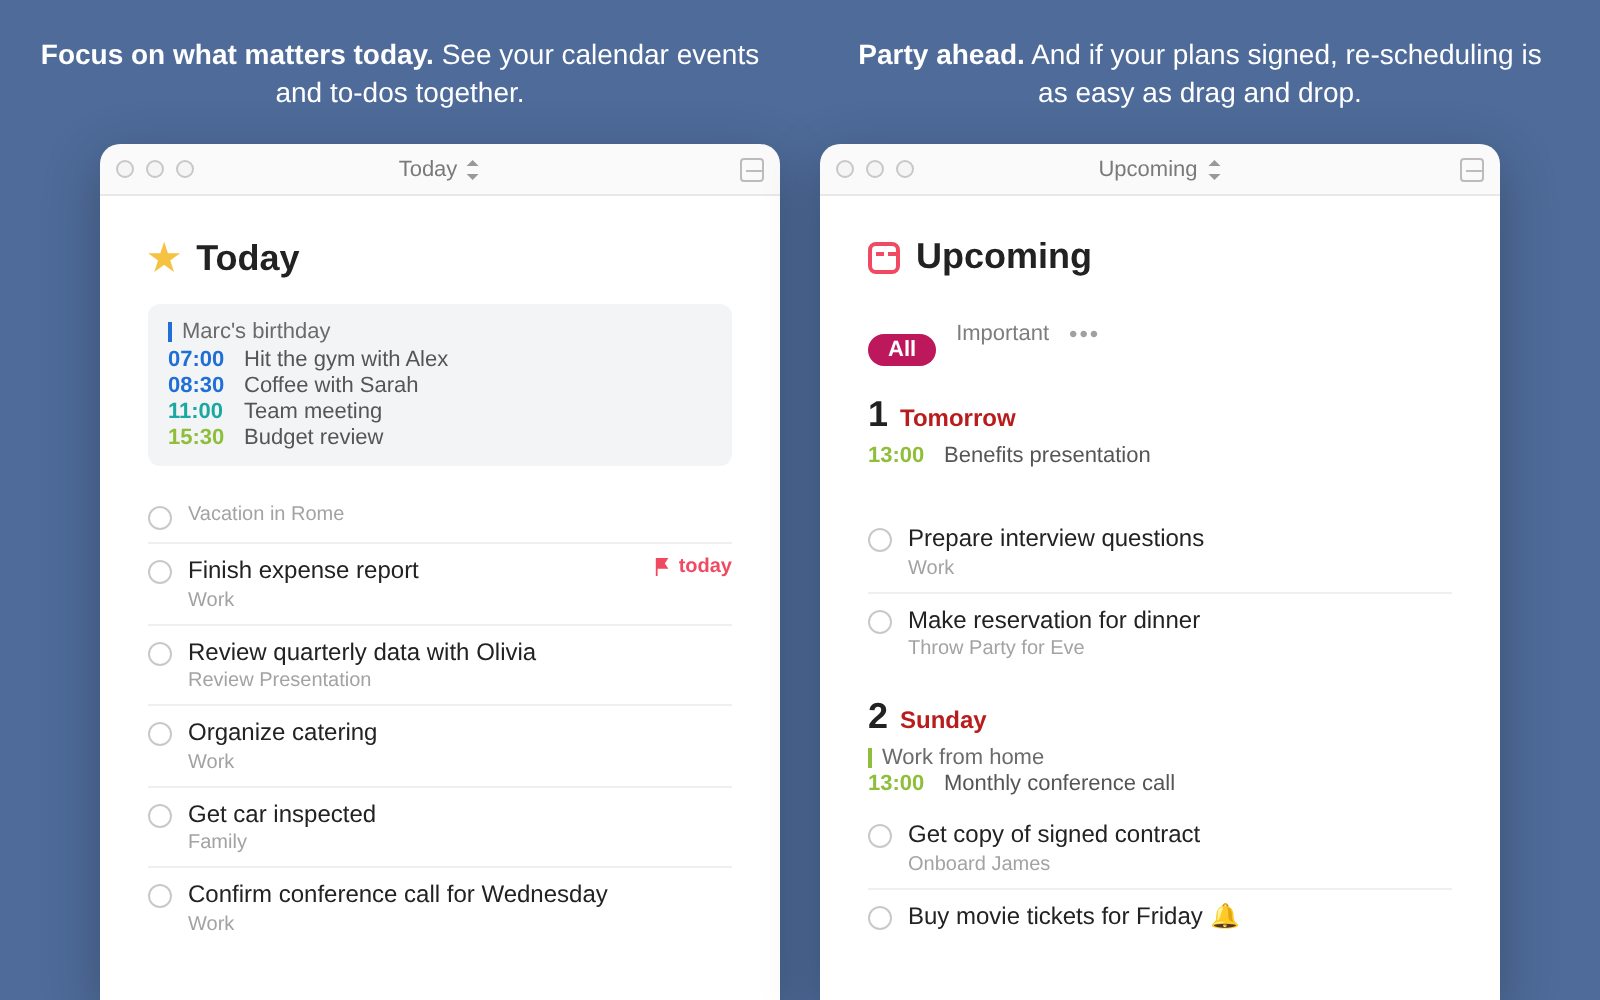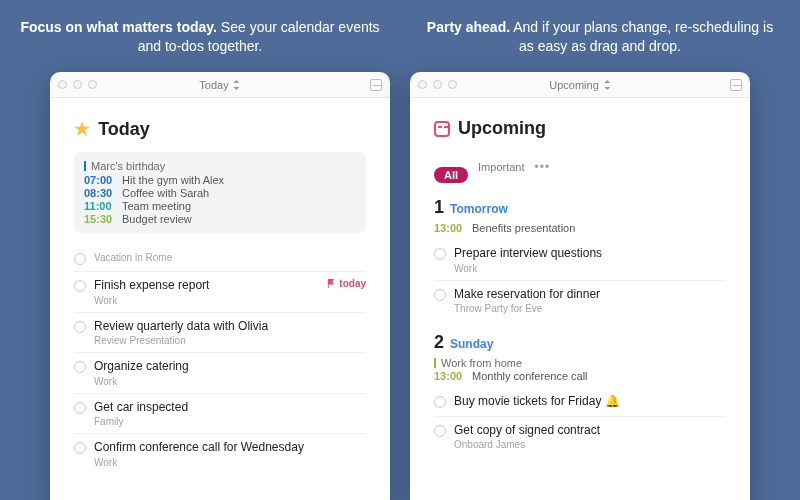--- a/index.html
+++ b/index.html
@@ -164,21 +164,21 @@
     font-weight:600;
     padding:2px 10px;
     border-radius:10px;
     margin-top:16px;
   }
   .filter-plain { font-size:11px; color:#7d7d7d; }
   .filter-dots { color:#a0a0a0; font-size:12px; letter-spacing:1px; }
 
   .day-header { display:flex; align-items:baseline; gap:6px; margin-top:4px; margin-bottom:4px;}
   .day-num { font-size:18px; font-weight:700; color:#222; }
-  .day-name { font-size:12px; font-weight:600; color:#3b82f6; }
+  .day-name { font-size:12px; font-weight:600; color:#b91c1c; }
 
   .evt-line { font-size:11px; display:flex; gap:6px; color:#555; margin-top:1px;}
   .evt-line .time { font-weight:600; min-width:32px; }
 
   .day-section { margin-bottom:12px; }
   .wfh-bar {
     display:flex; align-items:center; gap:5px; color:#6b6b6b; font-size:11px; margin-top:4px;
   }
   .wfh-bar .bar { width:2px; height:10px; background:#8fbf3a; }
 
@@ -196,21 +196,21 @@
     top:5px; left:2px;
   }
 </style>
 </head>
 <body>
 
 <div class="promo-text promo-left">
   <b>Focus on what matters today.</b> <span>See your calendar events and to-dos together.</span>
 </div>
 <div class="promo-text promo-right">
-  <b>Party ahead.</b> <span>And if your plans change, re-scheduling is as easy as drag and drop.</span>
+  <b>Party ahead.</b> <span>And if your plans signed, re-scheduling is as easy as drag and drop.</span>
 </div>
 
 <div class="window window-left">
   <div class="titlebar">
     <div class="traffic">
       <span class="dot"></span>
       <span class="dot"></span>
       <span class="dot"></span>
     </div>
     <div class="titlebar-center">
@@ -332,21 +332,21 @@
     <div id="upcoming-days">
         <div class="day-section">
           <div class="day-header">
             <span class="day-num">1</span>
             <span class="day-name">Tomorrow</span>
           </div>
           <div class="evt-line">
             <span class="time t-lime">13:00</span>
             <span>Benefits presentation</span>
           </div>
-          <div class="todo-list" style="margin-top:6px">
+          <div class="todo-list" style="margin-top:22px">
             <div class="todo-item">
               <span class="chk"></span>
               <div>
                 <div class="todo-title">Prepare interview questions</div>
                 <div class="todo-sub">Work</div>
               </div>
             </div>
             <div class="todo-item">
               <span class="chk"></span>
               <div>
@@ -363,27 +363,27 @@
           </div>
           <div class="wfh-bar"><span class="bar"></span>Work from home</div>
           <div class="evt-line">
             <span class="time t-lime">13:00</span>
             <span>Monthly conference call</span>
           </div>
           <div class="todo-list" style="margin-top:6px">
             <div class="todo-item">
               <span class="chk"></span>
               <div>
-                <div class="todo-title">Buy movie tickets for Friday<span class="bell">🔔</span></div>
+                <div class="todo-title">Get copy of signed contract</div>
+                <div class="todo-sub">Onboard James</div>
               </div>
             </div>
             <div class="todo-item">
               <span class="chk"></span>
               <div>
-                <div class="todo-title">Get copy of signed contract</div>
-                <div class="todo-sub">Onboard James</div>
+                <div class="todo-title">Buy movie tickets for Friday<span class="bell">🔔</span></div>
               </div>
             </div>
           </div>
         </div>
       </div>
   </div>
 </div>
 
 </body></html>

